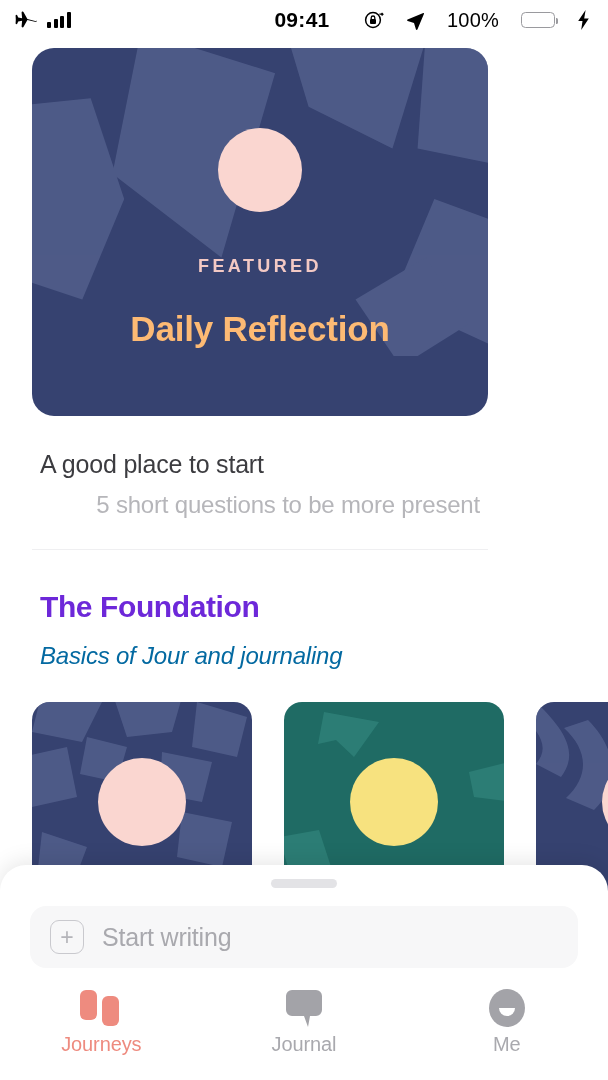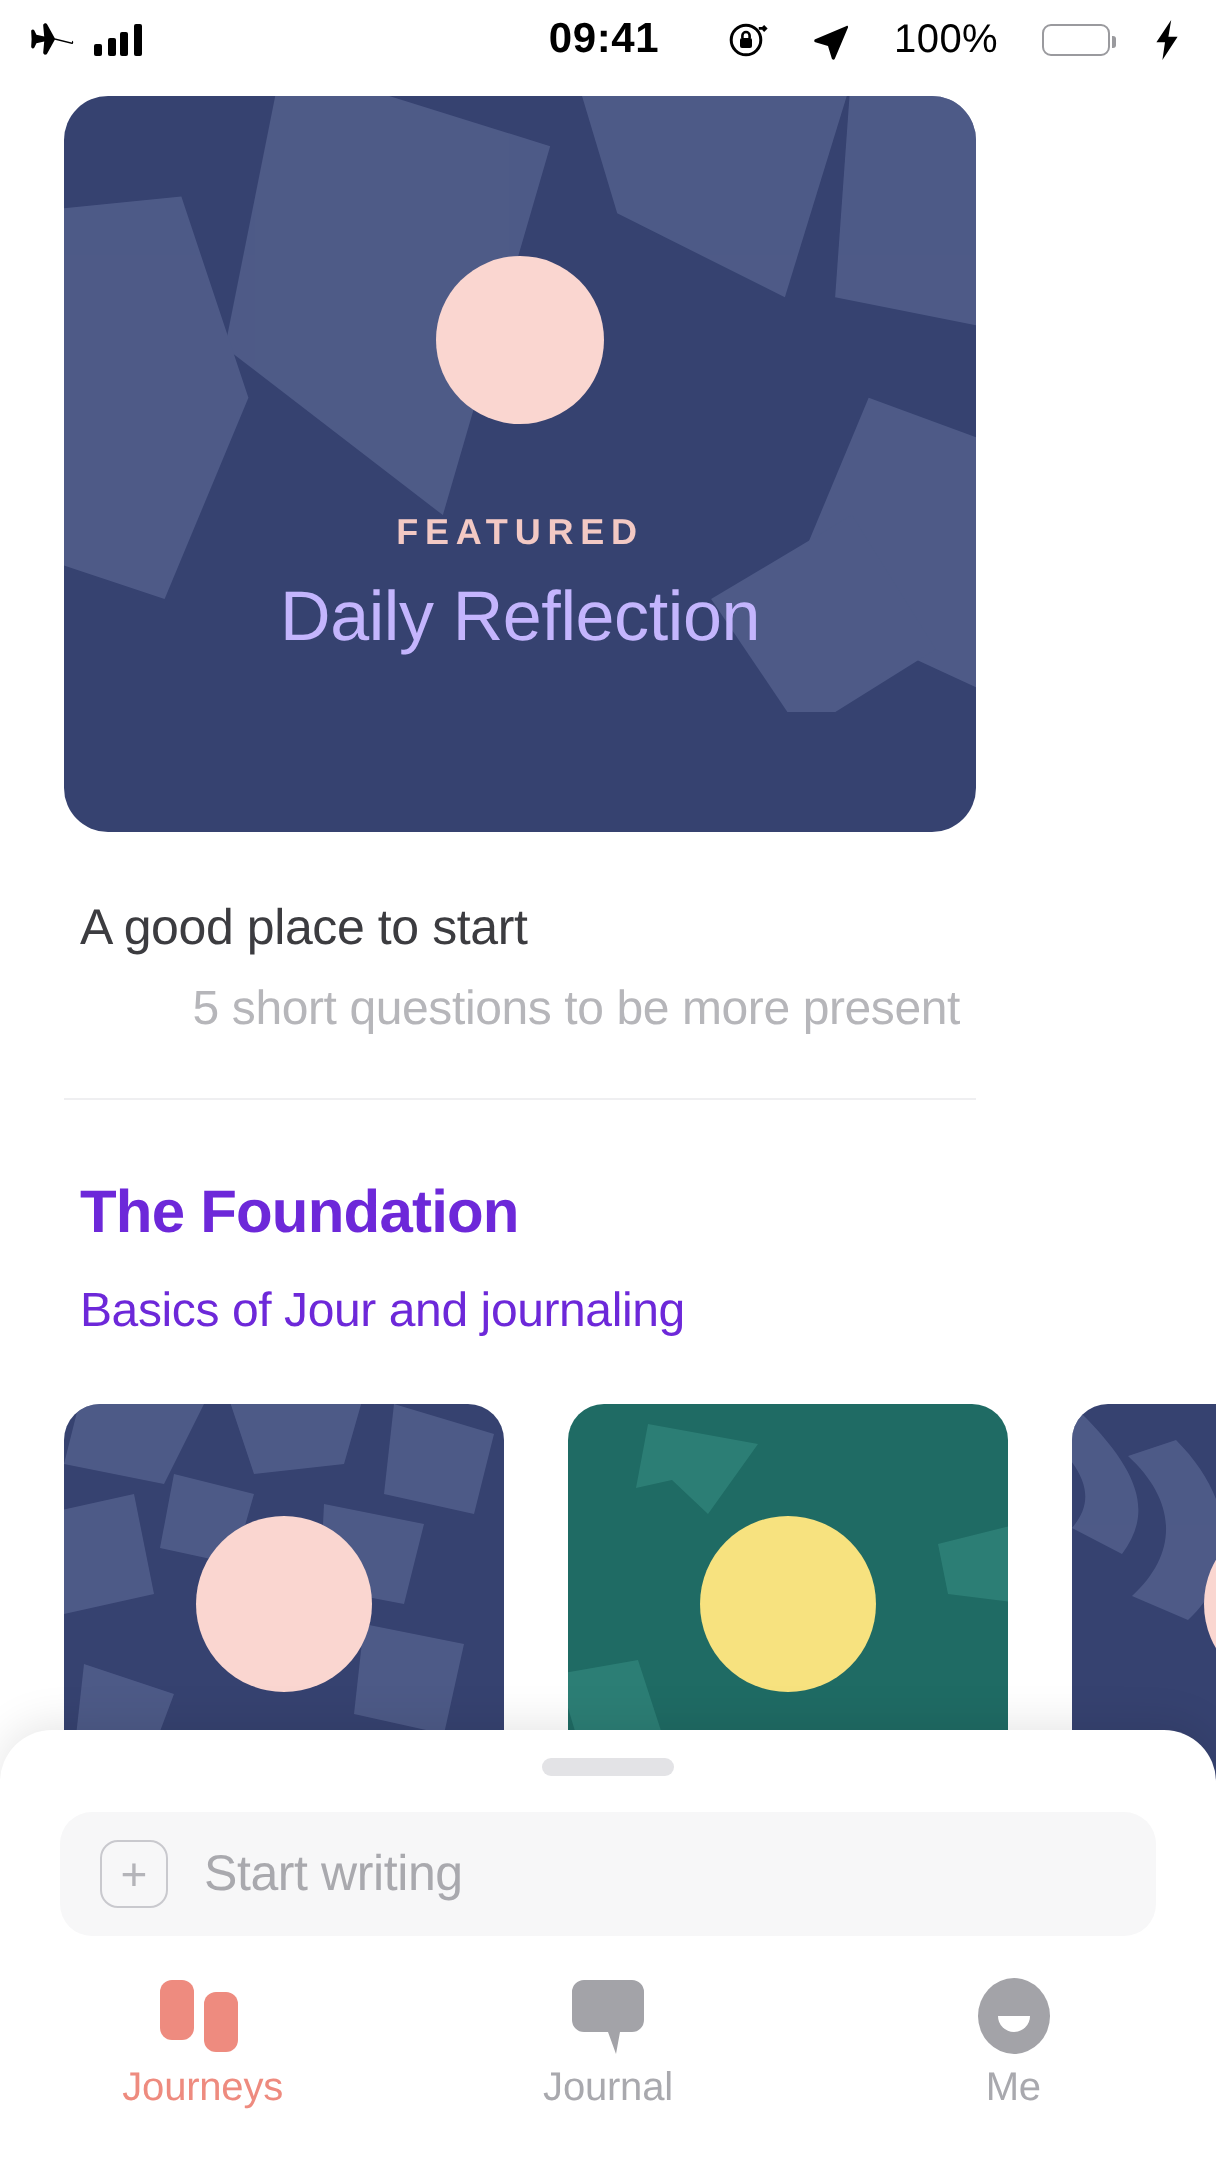--- a/index.html
+++ b/index.html
@@ -46,32 +46,32 @@
   .hero-content{ position:relative; z-index:2; width:100%; text-align:center; }
   .hero-circle{
     width:84px; height:84px; border-radius:50%;
     background:#fad6d0; margin:80px auto 0 auto;
   }
   .hero-kicker{
     margin-top:44px; font-size:18px; font-weight:bold; letter-spacing:3.4px;
     color:#f3c9c4;
   }
   .hero-title{
-    margin-top:12px; font-size:35px; font-weight:normal; color:#c4b5fd; letter-spacing:-.2px;
+    margin-top:32px; font-size:35px; font-weight:bold; color:#fdba74; letter-spacing:-.2px;
   }
 
   
   .row-block{ padding:0 40px; }
   .row-title{ font-size:25px; color:#3c3c40; margin-top:34px; letter-spacing:-.2px; }
   .row-sub{ font-size:24px; color:#b6b6ba; margin-top:12px; letter-spacing:-.2px;text-align:right; }
   .divider{ height:1px; background:#efeff1; margin:30px 32px 0 32px; }
 
   
   .sec-title{ font-size:30px; font-weight:bold; color:#6d28d9; margin-top:40px; letter-spacing:-.4px;}
-  .sec-sub{ font-size:24px; color:#6d28d9; margin-top:18px; letter-spacing:-.2px;}
+  .sec-sub{ font-size:24px; color:#0369a1; margin-top:18px; letter-spacing:-.2px;font-style:italic;}
 
   
   .rail{ display:flex; gap:32px; padding:32px 0 0 32px; }
   .mini{ position:relative; flex:0 0 auto; width:220px; height:200px;
          border-radius:18px; overflow:hidden; }
   .mini .sh{ position:absolute; inset:0; }
   .mini .dot{ position:absolute; left:50%; top:50%; transform:translate(-50%,-50%);
               width:88px; height:88px; border-radius:50%; z-index:2; }
 
   

